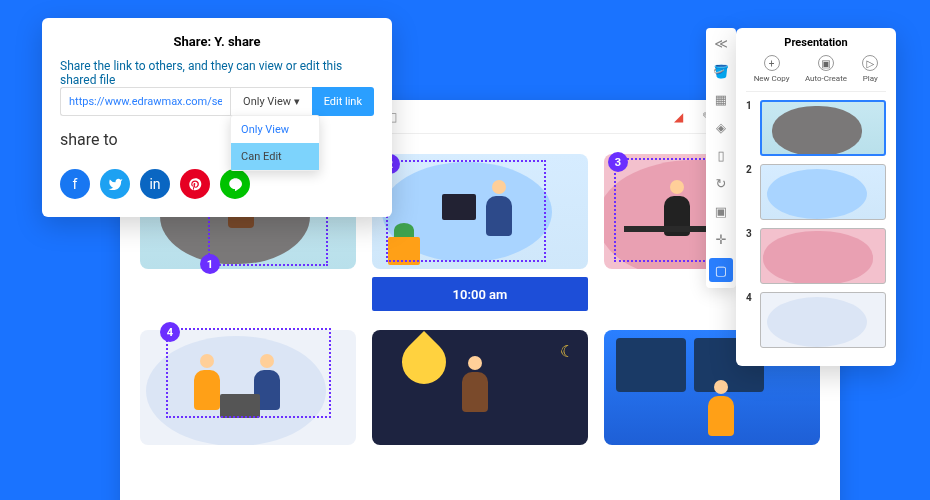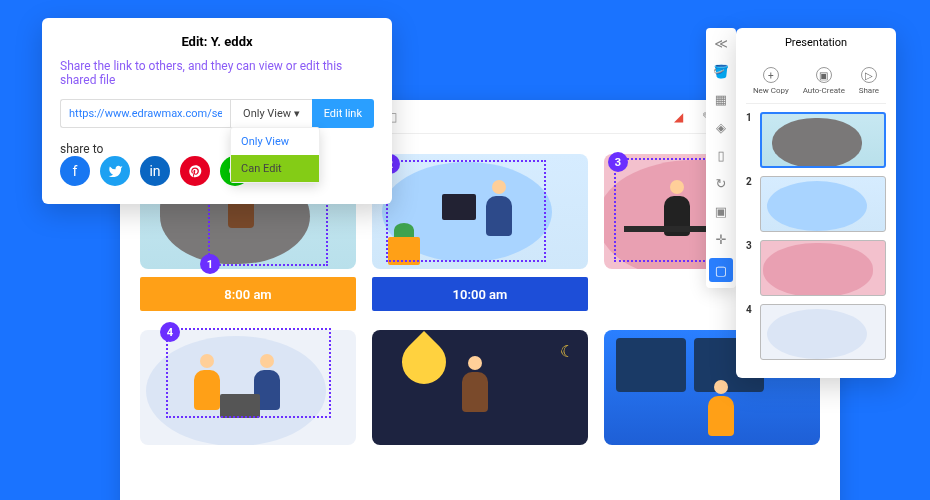--- a/index.html
+++ b/index.html
@@ -21,35 +21,35 @@
 .bg1{background:linear-gradient(180deg,#c7e8f2 0%,#b9e0eb 100%)}
 .bg2{background:linear-gradient(180deg,#d6ecff 0%,#cfe7fa 100%)}
 .bg3{background:#f3c1cd}
 .bg4{background:#eef2f9}
 .bg5{background:#1d2340}
 .bg6{background:linear-gradient(180deg,#2a7fff 0%,#1e5fd6 100%)}
 .blob{position:absolute;border-radius:50%}
 
 .share-dialog{position:absolute;left:42px;top:18px;width:350px;background:#fff;border-radius:6px;box-shadow:0 8px 28px rgba(0,0,0,.18);padding:16px 18px 18px}
 .share-title{text-align:center;font-weight:700;font-size:13px;margin-bottom:10px}
-.share-desc{font-size:12px;color:#8b5cf6;margin-bottom:12px}
+.share-desc{font-size:12px;color:#0369a1;}
 .share-row{display:flex;gap:0;margin-bottom:14px}
 .url-input{flex:1;border:1px solid #ddd;border-right:0;border-radius:3px 0 0 3px;padding:7px 8px;font-size:11px;color:#2a7fff}
 .perm-select{border:1px solid #ddd;border-right:0;padding:7px 12px;font-size:11px;color:#444;background:#fff;display:flex;align-items:flex-start;gap:3px;cursor:pointer;position:relative}
 .copy-btn{background:#2a9fff;color:#fff;border:0;padding:7px 12px;font-size:11px;border-radius:0 3px 3px 0;cursor:pointer}
-.share-to{font-size:12px;color:#333;margin-bottom:0}
+.share-to{font-size:16px;color:#333;margin-bottom:20px}
 .socials{display:flex;gap:10px}
 .social{width:30px;height:30px;border-radius:50%;display:flex;align-items:center;justify-content:center;color:#fff;font-size:14px;cursor:pointer}
 .fb{background:#1877f2}.tw{background:#1da1f2}.li{background:#0a66c2}.pin{background:#e60023}.ln{background:#00c300}
 .perm-dropdown{position:absolute;top:100%;left:-1px;width:90px;background:#fff;border:1px solid #eee;box-shadow:0 4px 12px rgba(0,0,0,.15);border-radius:3px;z-index:5}
 .perm-opt{padding:7px 10px;font-size:11px;color:#444;cursor:pointer}
 .perm-opt.active{color:#2a7fff}
 
 .pres-panel{position:absolute;right:34px;top:28px;width:160px;background:#fff;border-radius:6px;box-shadow:0 8px 28px rgba(0,0,0,.18);padding:8px 10px 10px}
-.pres-title{text-align:center;font-weight:400;font-size:11px;margin-bottom:18px}
+.pres-title{text-align:center;font-weight:700;font-size:11px;margin-bottom:6px}
 .pres-actions{display:flex;justify-content:space-around;padding-bottom:8px;border-bottom:1px solid #eee;margin-bottom:8px}
 .pres-act{display:flex;flex-direction:column;align-items:center;gap:3px;font-size:8px;color:#555;cursor:pointer}
 .pres-act-ic{width:16px;height:16px;border:1px solid #999;border-radius:50%;display:flex;align-items:center;justify-content:center;font-size:10px;color:#666}
 .slide-row{display:flex;gap:6px;margin-bottom:8px;align-items:flex-start}
 .slide-num{font-size:10px;font-weight:700;color:#333;width:8px}
 .slide-thumb{flex:1;height:56px;border:1px solid #bbb;border-radius:3px;overflow:hidden;cursor:pointer}
 .slide-thumb.active{border:2px solid #2a7fff}
 
 .side-rail{position:absolute;right:194px;top:28px;width:30px;background:#fff;border-radius:4px;box-shadow:0 4px 18px rgba(0,0,0,.15);padding:6px 0;display:flex;flex-direction:column;align-items:center;gap:10px}
 .rail-ic{width:18px;height:18px;color:#888;display:flex;align-items:center;justify-content:center;font-size:13px;cursor:pointer}
@@ -87,21 +87,20 @@
     <div class="cell">
       <div class="illus bg1">
         <div class="blob" style="width:150px;height:100px;background:#7a7878;left:20px;top:10px;border-radius:45% 55% 50% 50%"></div>
         <div class="person" style="left:84px;top:18px">
             <div class="head" style="background:#ffcf99"></div>
             <div class="body" style="background:#7a4a2b"></div>
           </div>
       </div>
       <div class="sel" style="left:68px;top:4px;width:120px;height:108px"></div>
       <div class="badge" style="left:60px;top:100px">1</div>
-      <div class="time-bar tb-orange">8:00 am</div>
     </div>
 
     <div class="cell">
       <div class="illus bg2">
         <div class="blob" style="width:170px;height:100px;background:#a9d4ff;left:10px;top:8px;border-radius:50%"></div>
         <div style="position:absolute;left:16px;bottom:4px;width:32px;height:28px;background:#ffa017;border-radius:2px"></div>
         <div style="position:absolute;left:22px;bottom:32px;width:20px;height:14px;background:#3fa24f;border-radius:50% 50% 0 0"></div>
         <div class="person" style="left:110px;top:26px">
             <div class="head" style="background:#ffcf99"></div>
             <div class="body" style="background:#2d4a8a"></div>
@@ -187,21 +186,21 @@
     <div class="pres-act">
       <div class="pres-act-ic">+</div>
       <span>New Copy</span>
     </div>
     <div class="pres-act">
       <div class="pres-act-ic">▣</div>
       <span>Auto-Create</span>
     </div>
     <div class="pres-act">
       <div class="pres-act-ic">▷</div>
-      <span>Share</span>
+      <span>Play</span>
     </div>
   </div>
 
   <div class="slide-row">
     <div class="slide-num">1</div>
     <div class="slide-thumb active bg1">
       <div class="blob" style="width:90px;height:50px;background:#7a7878;left:10px;top:4px;border-radius:48%;position:relative"></div>
     </div>
   </div>
   <div class="slide-row">
@@ -218,30 +217,30 @@
   </div>
   <div class="slide-row">
     <div class="slide-num">4</div>
     <div class="slide-thumb bg4">
       <div class="blob" style="width:100px;height:50px;background:#dbe5f5;left:6px;top:4px;border-radius:50%;position:relative"></div>
     </div>
   </div>
 </div>
 
 <div class="share-dialog">
-  <div class="share-title">Edit: Y. eddx</div>
+  <div class="share-title">Share: Y. share</div>
   <div class="share-desc">Share the link to others, and they can view or edit this shared file</div>
   <div class="share-row">
     <input class="url-input" readonly="" value="https://www.edrawmax.com/server.." style="">
     <div class="perm-select">
       <span>Only View</span>
       <span>▾</span>
       <div class="perm-dropdown">
         <div class="perm-opt active">Only View</div>
-        <div class="perm-opt" style="background:#84cc16">Can Edit</div>
+        <div class="perm-opt" style="background:#7dd3fc">Can Edit</div>
       </div>
     </div>
     <button class="copy-btn">Edit link</button>
   </div>
   <div class="share-to">share to</div>
   <div class="socials">
     <div class="social fb">f</div>
     <div class="social tw">
       <svg width="15" height="15" viewBox="0 0 24 24" fill="#fff">
           <path d="M23 3a10.9 10.9 0 01-3.14 1.53 4.48 4.48 0 00-7.86 3v1A10.66 10.66 0 013 4s-4 9 5 13a11.64 11.64 0 01-7 2c9 5 20 0 20-11.5a4.5 4.5 0 00-.08-.83A7.72 7.72 0 0023 3z"></path>

